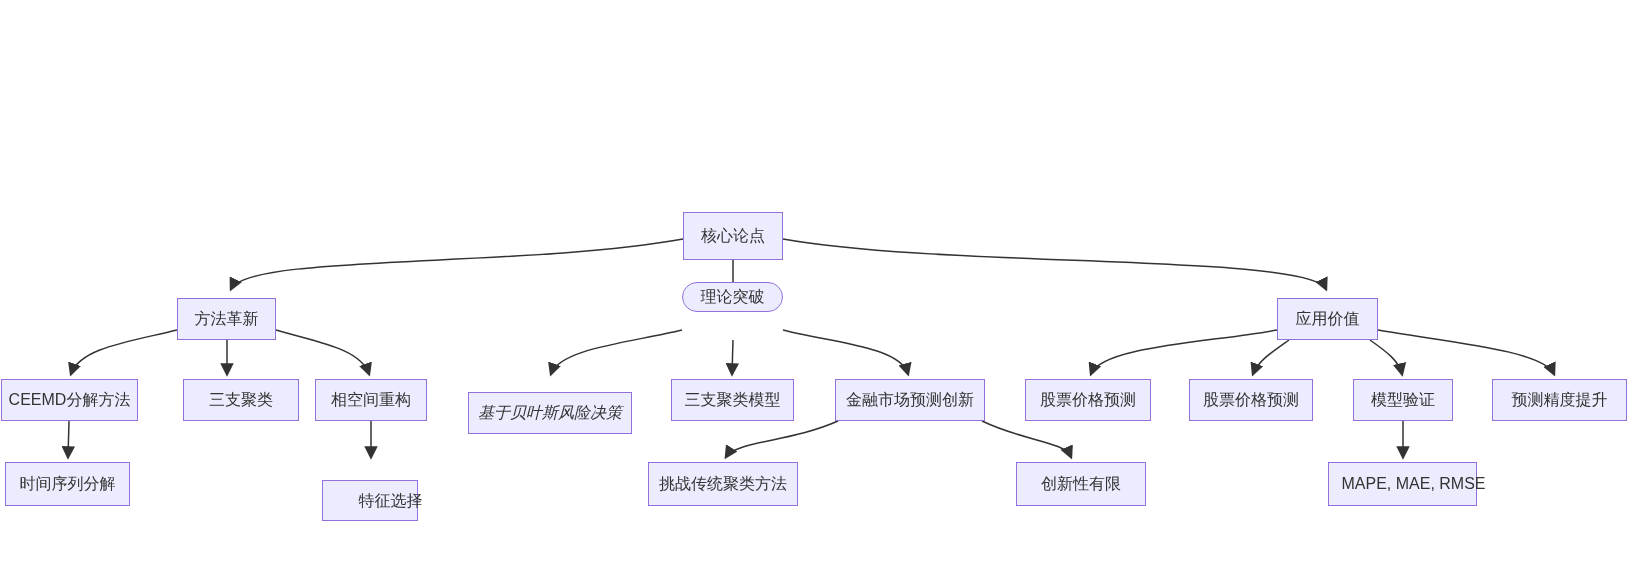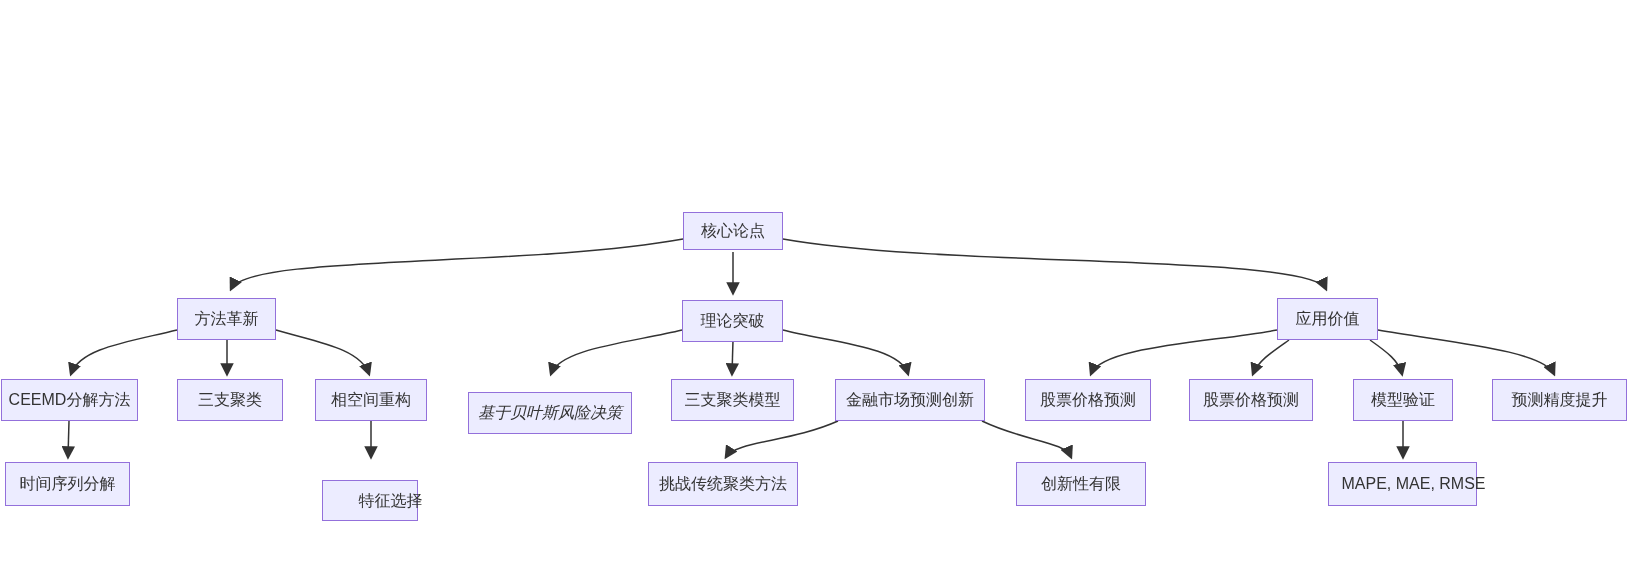--- a/index.html
+++ b/index.html
@@ -67,26 +67,26 @@
         <path d="M 1277 330 C 1214 342, 1102 346, 1091 374" class="edge" marker-end="url(#arrowhead)"></path>
         <path d="M 1289 340 C 1272 352, 1258 361, 1253 374" class="edge" marker-end="url(#arrowhead)"></path>
         <path d="M 1370 340 C 1387 352, 1399 361, 1402 374" class="edge" marker-end="url(#arrowhead)"></path>
         <path d="M 1378 330 C 1446 342, 1543 350, 1554 374" class="edge" marker-end="url(#arrowhead)"></path>
         <path d="M 69 421 L 68 457" class="edge" marker-end="url(#arrowhead)"></path>
         <path d="M 371 421 L 371 457" class="edge" marker-end="url(#arrowhead)"></path>
         <path d="M 1403 421 L 1403 457" class="edge" marker-end="url(#arrowhead)"></path>
       </g>
   </svg>
   <div id="node-layer">
-      <div class="node" style="left: 683px; top: 212px; width: 100px; height: 38px;">核心论点</div>
+      <div class="node" style="left: 683px; top: 212px; width: 100px; height: 48px;">核心论点</div>
       <div class="node" style="left: 177px; top: 298px; width: 99px; height: 42px;">方法革新</div>
-      <div class="node" style="left: 682px; top: 300px; width: 101px; height: 42px;">理论突破</div>
+      <div class="node" style="left: 682px; top: 282px; width: 101px; height: 30px; border-radius: 17px;">理论突破</div>
       <div class="node" style="left: 1277px; top: 298px; width: 101px; height: 42px;">应用价值</div>
       <div class="node" style="left: 1px; top: 379px; width: 137px; height: 42px;">CEEMD分解方法</div>
-      <div class="node" style="left: 177px; top: 379px; width: 106px; height: 42px;">三支聚类</div>
+      <div class="node" style="left: 183px; top: 379px; width: 116px; height: 42px;">三支聚类</div>
       <div class="node" style="left: 315px; top: 379px; width: 112px; height: 42px;">相空间重构</div>
       <div class="node" style="left: 468px; top: 392px; width: 164px; height: 42px; font-style: italic;">基于贝叶斯风险决策</div>
       <div class="node" style="left: 671px; top: 379px; width: 123px; height: 42px;">三支聚类模型</div>
       <div class="node" style="left: 835px; top: 379px; width: 150px; height: 42px;">金融市场预测创新</div>
       <div class="node" style="left: 1025px; top: 379px; width: 126px; height: 42px;">股票价格预测</div>
       <div class="node" style="left: 1189px; top: 379px; width: 124px; height: 42px;">股票价格预测</div>
       <div class="node" style="left: 1353px; top: 379px; width: 100px; height: 42px;">模型验证</div>
       <div class="node" style="left: 1492px; top: 379px; width: 135px; height: 42px;">预测精度提升</div>
       <div class="node" style="left: 5px; top: 462px; width: 125px; height: 44px;">时间序列分解</div>
       <div class="node" style="left: 322px; top: 480px; width: 96px; height: 41px; padding-left: 41px;">特征选择</div>

